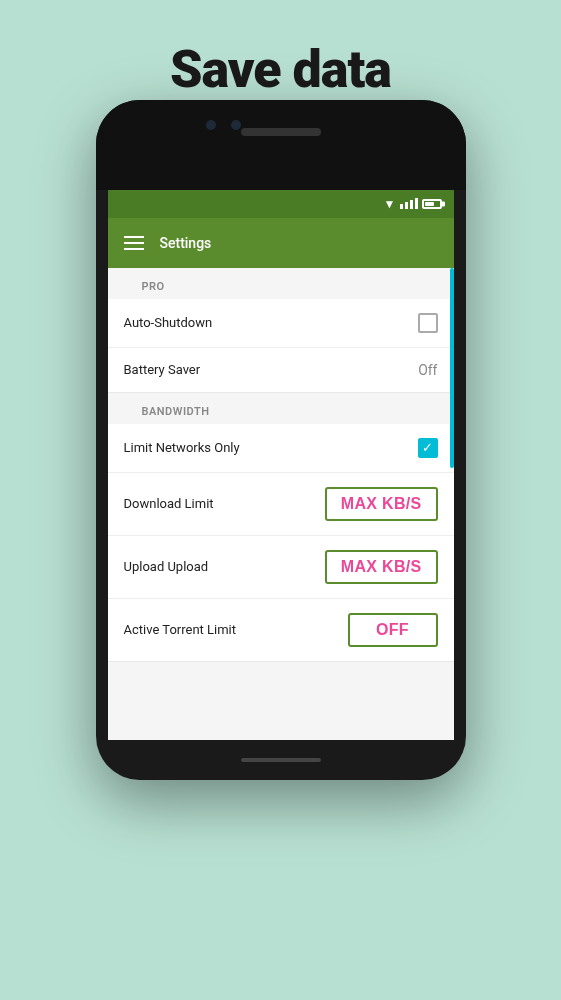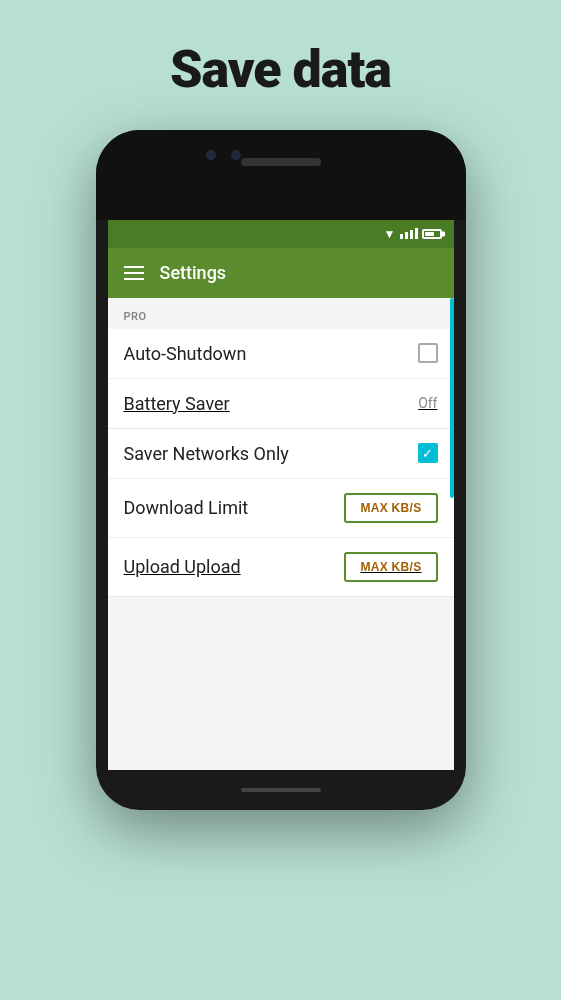--- a/index.html
+++ b/index.html
@@ -11,21 +11,20 @@
       font-family: 'Roboto', Arial, sans-serif;
       overflow: hidden;
       display: flex;
       flex-direction: column;
       align-items: center;
     }
 
     .hero-text {
       text-align: center;
       margin-top: 40px;
-      margin-bottom: 30px;
     }
 
     .hero-text h1 {
       font-size: 52px;
       font-weight: 900;
       color: #1a1a1a;
       line-height: 1.15;
       letter-spacing: -1px;
     }
 
@@ -161,21 +160,21 @@
     }
 
     .hamburger-line {
       width: 20px;
       height: 2px;
       background: white;
     }
 
     .app-bar-title {
       color: white;
-      font-size: 18px;
+      font-size: 14px;
       font-weight: 500;
     }
 
     
     .scroll-indicator {
       position: absolute;
       top: 168px;
       right: 12px;
       width: 4px;
       height: 200px;
@@ -196,43 +195,43 @@
     }
 
     
     .section-header {
       padding: 12px 16px 6px;
       font-size: 11px;
       font-weight: 600;
       color: #888;
       letter-spacing: 0.5px;
       background: #f5f5f5;
+      margin-left: 18px;
     }
 
     .settings-group {
       background: white;
       border-bottom: 1px solid #e8e8e8;
     }
 
     .settings-row {
       display: flex;
       align-items: center;
       justify-content: space-between;
       padding: 14px 16px;
       border-bottom: 1px solid #eeeeee;
       background: white;
     }
 
     .settings-row:last-child {
       border-bottom: none;
-      text-decoration: underline;
     }
 
     .row-label {
-      font-size: 18px;
+      font-size: 13px;
       color: #222;
     }
 
     
     .checkbox {
       width: 20px;
       height: 20px;
       border: 2px solid #aaa;
       border-radius: 2px;
       background: white;
@@ -252,23 +251,23 @@
     
     .off-label {
       font-size: 14px;
       color: #888;
     }
 
     
     .action-btn {
       border: 2px solid #5a8c2e;
       background: white;
-      color: #a16207;
+      color: #ec4899;
       padding: 6px 14px;
-      font-size: 12px;
+      font-size: 16px;
       font-weight: 600;
       letter-spacing: 0.3px;
       border-radius: 3px;
       cursor: pointer;
       min-width: 90px;
       text-align: center;
     }
 
     .phone-bottom {
       position: absolute;
@@ -347,33 +346,38 @@
           <div class="checkbox"></div>
         </div>
         <div class="settings-row">
           <span class="row-label">Battery Saver</span>
           <span class="off-label">Off</span>
         </div>
       </div>
     </div>
 
     <div>
+      <div class="section-header">BANDWIDTH</div>
       <div class="settings-group">
         <div class="settings-row">
-          <span class="row-label">Saver Networks Only</span>
+          <span class="row-label">Limit Networks Only</span>
           <div class="checkbox checked">✓</div>
         </div>
         <div class="settings-row">
           <span class="row-label">Download Limit</span>
           <button class="action-btn">MAX KB/S</button>
         </div>
         <div class="settings-row">
           <span class="row-label">Upload Upload</span>
           <button class="action-btn">MAX KB/S</button>
         </div>
+        <div class="settings-row">
+          <span class="row-label">Active Torrent Limit</span>
+          <button class="action-btn">OFF</button>
+        </div>
       </div>
     </div>
 
 
   </div>
 
   <div class="phone-bottom">
     <div class="home-indicator"></div>
   </div>
 </div>

